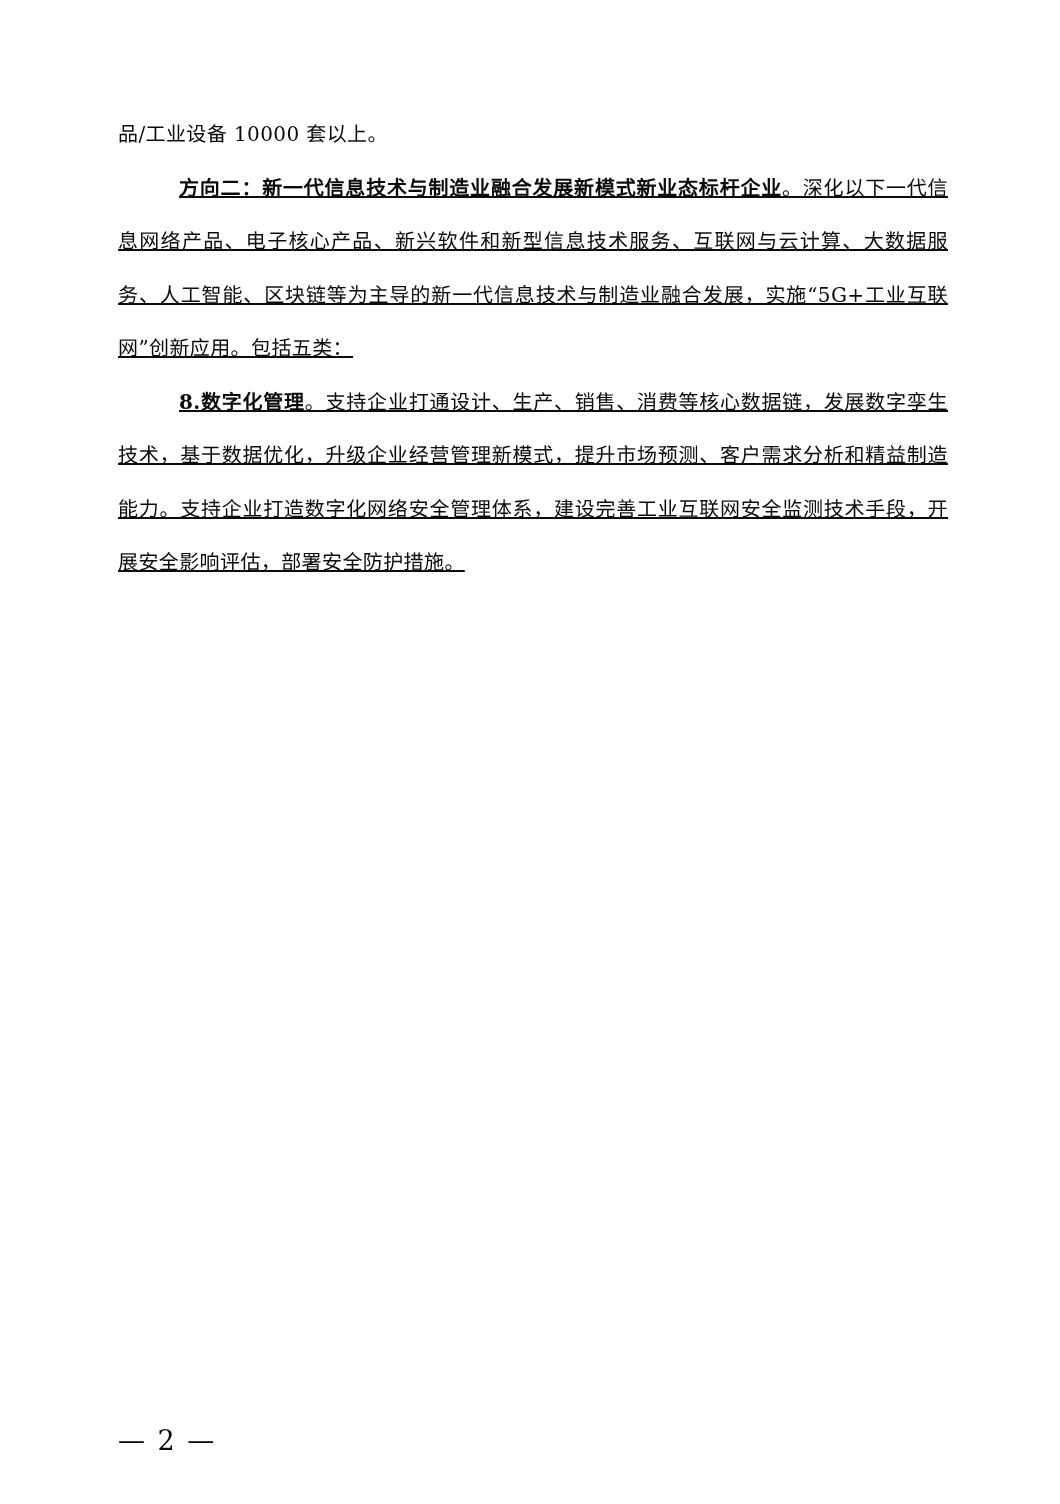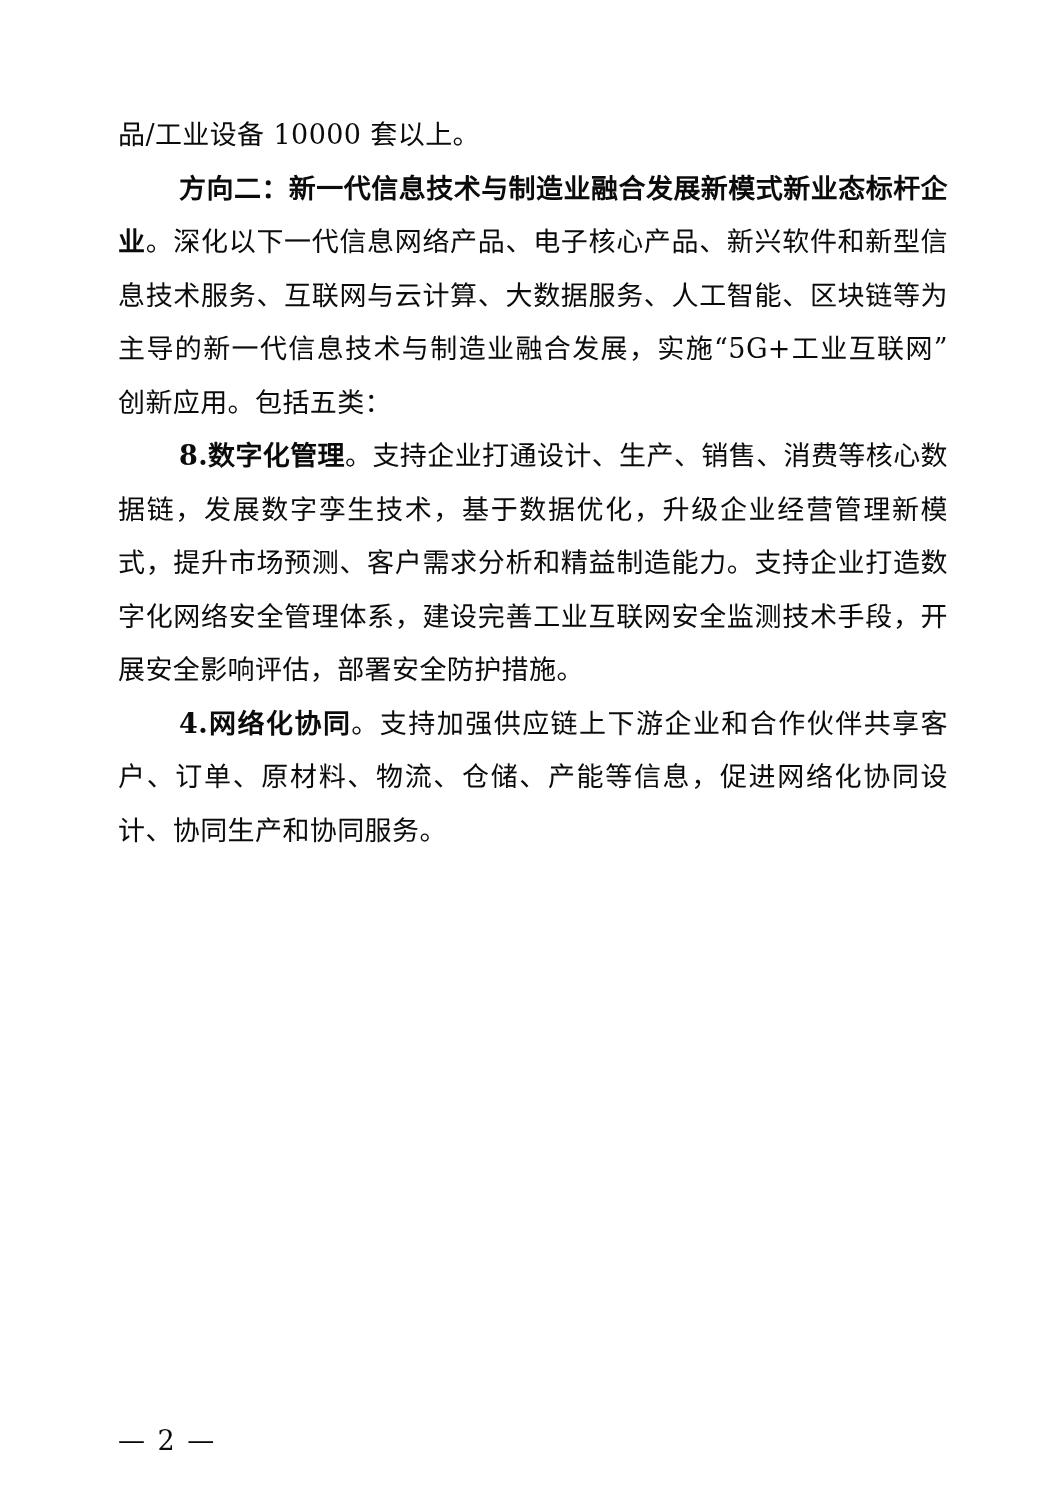--- a/index.html
+++ b/index.html
@@ -16,32 +16,33 @@
     overflow: hidden;
   }
   .page {
     position: relative;
     width: 1060px;
     height: 1504px;
     box-sizing: border-box;
     padding: 108px 112px 0 118px;
   }
   .doc-body {
-    font-size: 27px;
+    font-size: 20px;
     line-height: 53.5px;
     letter-spacing: 0.4px;
     text-align: justify;
     text-justify: inter-ideograph;
   }
   .para {
     margin: 0;
     text-indent: 0;
   }
   .para.indent {
     text-indent: 61px;
+    text-decoration: underline;
   }
   .bold {
     font-weight: bold;
   }
   .footer {
     position: absolute;
     left: 0;
     right: 0;
     bottom: 48px;
     text-align: left;
@@ -55,18 +56,17 @@
   }
 </style>
 </head>
 <body>
 
 <div class="page">
   <div class="doc-body" id="doc-body">
       <p class="para"><span>品/工业设备 10000 套以上。</span></p>
       <p class="para indent"><span class="bold">方向二：新一代信息技术与制造业融合发展新模式新业态标杆企业</span><span>。深化以下一代信息网络产品、电子核心产品、新兴软件和新型信息技术服务、互联网与云计算、大数据服务、人工智能、区块链等为主导的新一代信息技术与制造业融合发展，实施“5G+工业互联网”创新应用。包括五类：</span></p>
       <p class="para indent"><span class="bold">8.数字化管理</span><span>。支持企业打通设计、生产、销售、消费等核心数据链，发展数字孪生技术，基于数据优化，升级企业经营管理新模式，提升市场预测、客户需求分析和精益制造能力。支持企业打造数字化网络安全管理体系，建设完善工业互联网安全监测技术手段，开展安全影响评估，部署安全防护措施。</span></p>
-      <p class="para indent"><span class="bold">4.网络化协同</span><span>。支持加强供应链上下游企业和合作伙伴共享客户、订单、原材料、物流、仓储、产能等信息，促进网络化协同设计、协同生产和协同服务。</span></p>
     </div>
   <div class="footer">
     <span class="page-number">— 2 —</span>
   </div>
 </div>
 
 </body></html>

